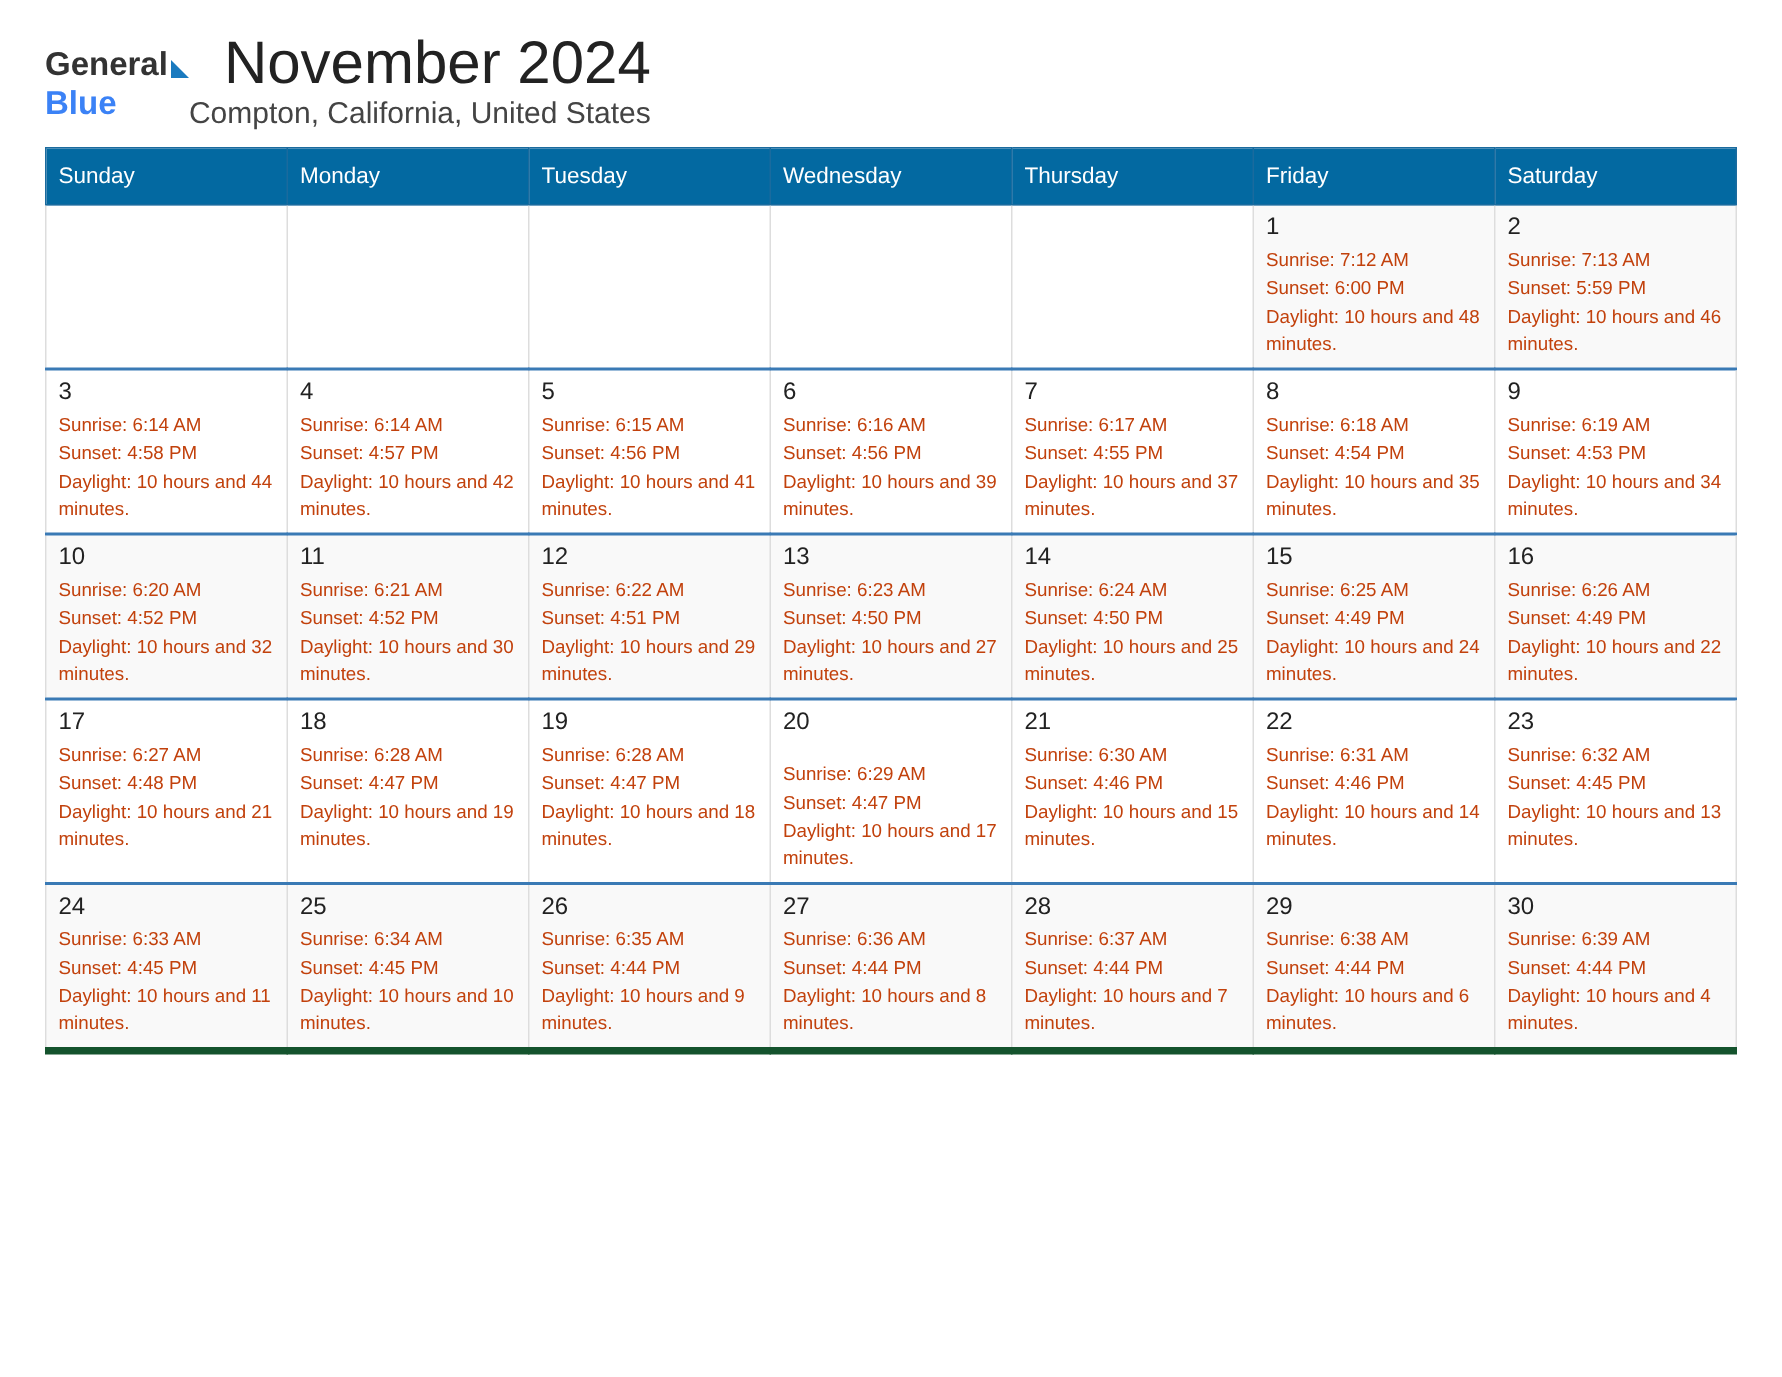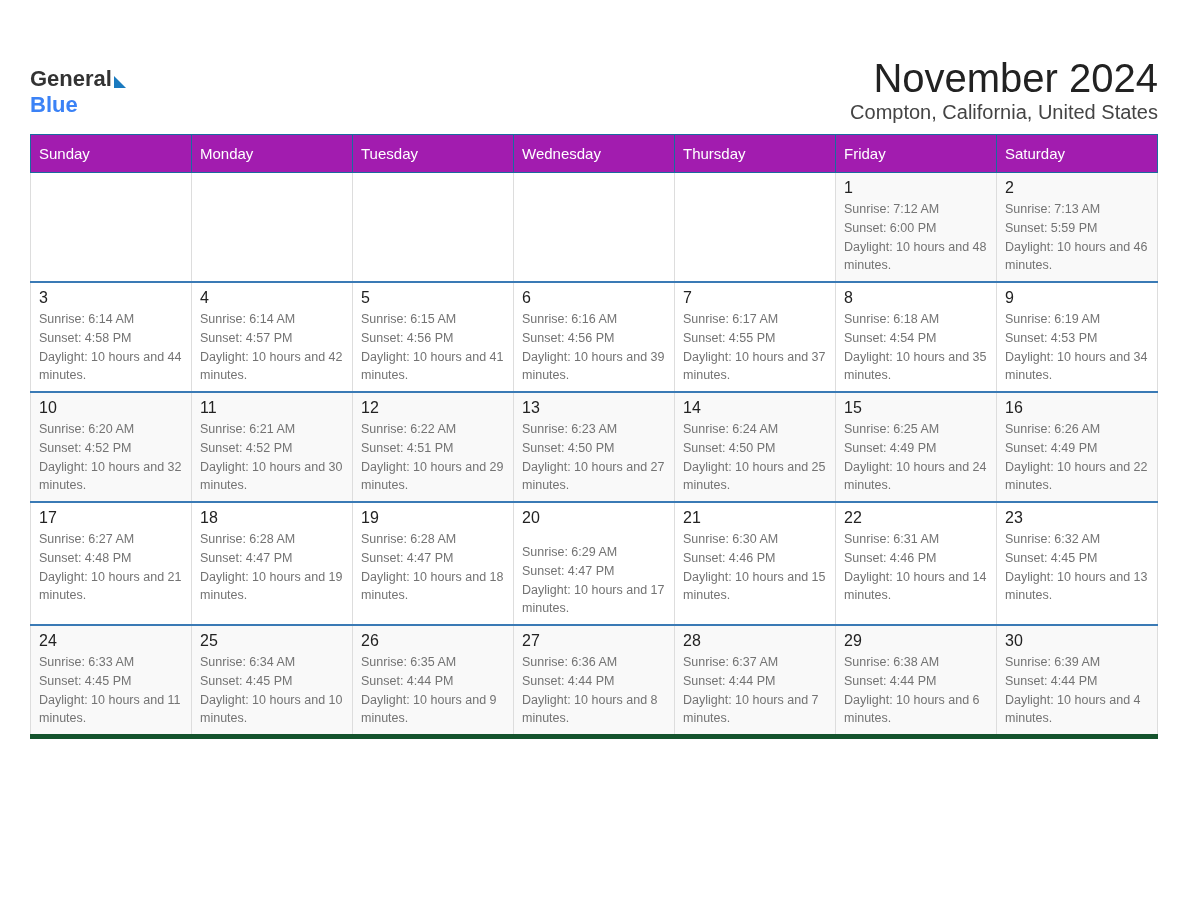--- a/index.html
+++ b/index.html
@@ -5,24 +5,23 @@
     * { box-sizing: border-box; margin: 0; padding: 0; }
     body {
       font-family: Arial, sans-serif;
       background: #fff;
       padding: 20px 30px;
       width: 1188px;
       min-height: 918px;
     }
     .header {
       display: flex;
-      justify-content: space-between;
+      justify-content: flex-start;
       align-items: flex-start;
       margin-bottom: 10px;
-      margin-top: 36px;
     }
     .logo {
       display: flex;
       align-items: center;
       margin-top: 10px;
     }
     .logo-text-general {
       font-size: 22px;
       font-weight: bold;
       color: #333;
@@ -54,21 +53,21 @@
       font-size: 20px;
       font-weight: normal;
       color: #444;
     }
     .calendar {
       width: 100%;
       border-collapse: collapse;
       margin-top: 5px;
     }
     .calendar thead tr {
-      background-color: #a21caf;
+      background-color: #0369a1;
     }
     .calendar thead th {
       color: #fff;
       font-size: 15px;
       font-weight: normal;
       padding: 10px 8px;
       text-align: left;
       border: 1px solid #1a6b9e;
       width: calc(100% / 7);
     }
@@ -90,21 +89,21 @@
     }
     .day-number {
       font-size: 16px;
       font-weight: normal;
       display: block;
       margin-bottom: 3px;
       color: #222;
     }
     .day-info {
       font-size: 12.5px;
-      color: #737373;
+      color: #c2410c;
       line-height: 1.5;
     }
     .empty-cell {
       background: #f9f9f9;
     }
     .calendar tbody tr td {
       background: #fff;
     }
     .calendar tbody tr:nth-child(odd) td {
       background: #f9f9f9;

